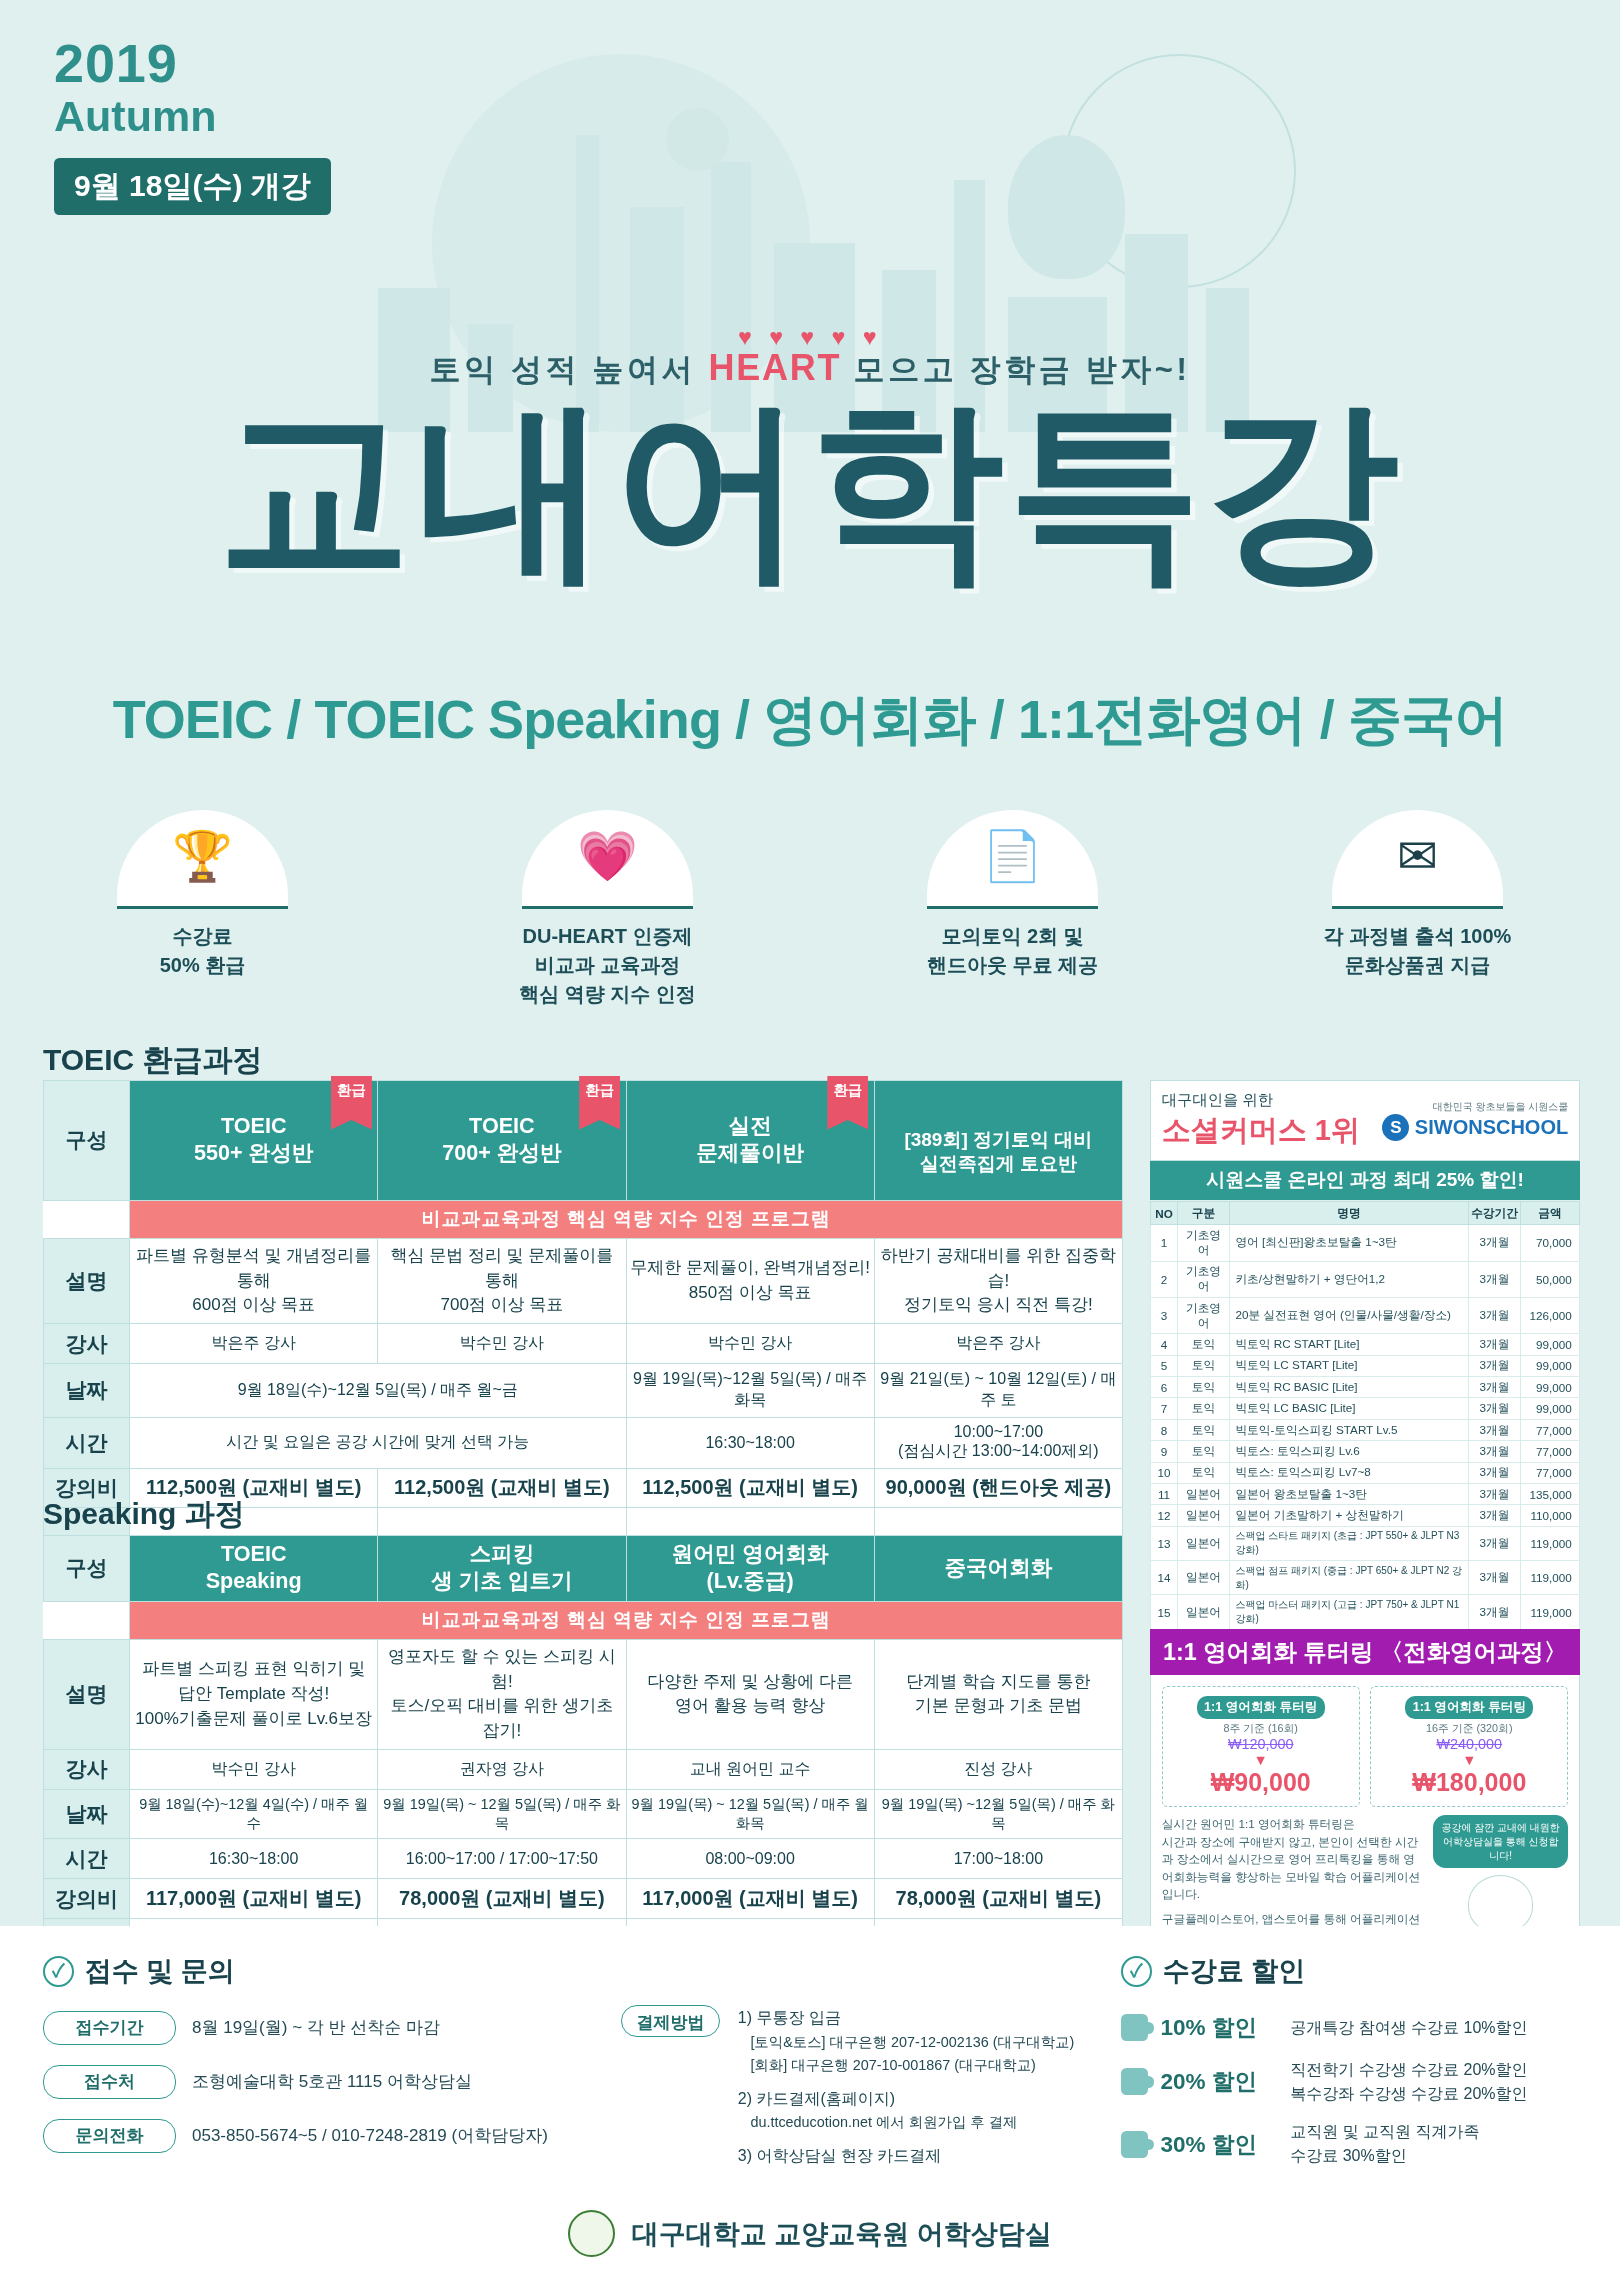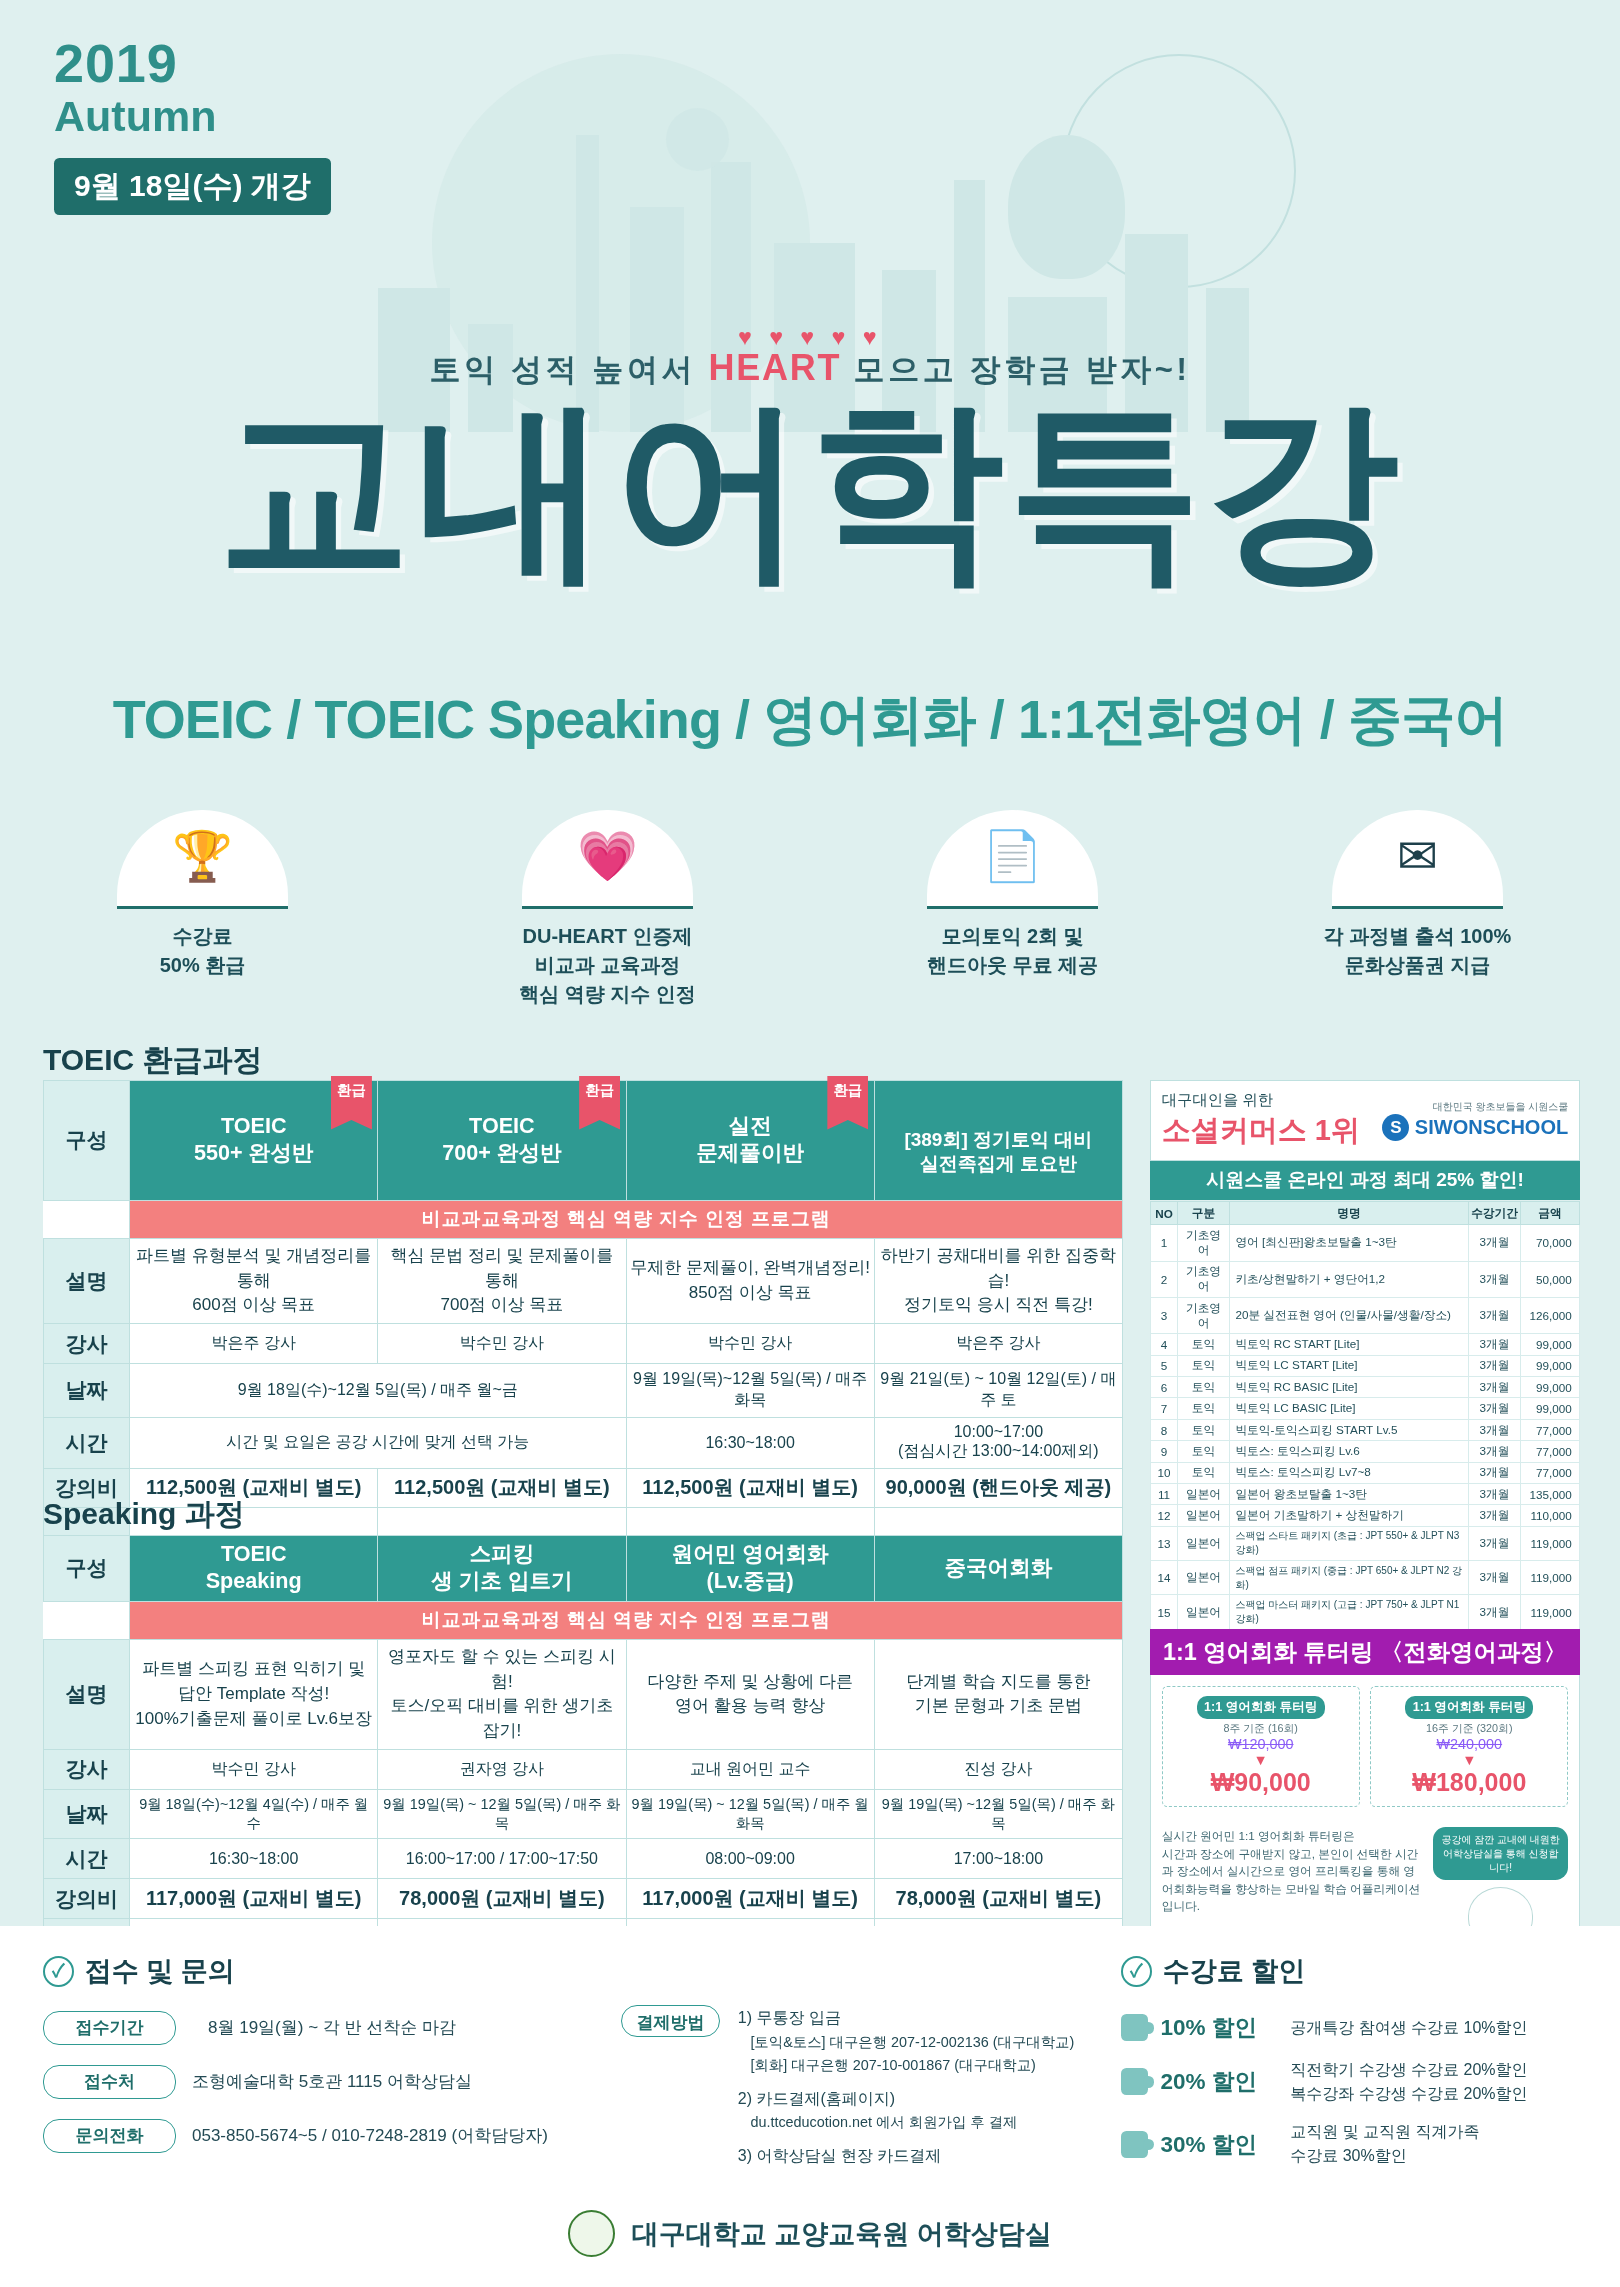--- a/index.html
+++ b/index.html
@@ -556,21 +556,21 @@
           <div class="new">₩90,000</div>
         </div>
         <div class="tutorcard" style="flex:1;">
           <div class="tutor-tag">1:1 영어회화 튜터링</div>
           <div style="font-size:10.8px; color:#5b7880; margin-top:3.6px;">16주 기준 (320회)</div>
           <div class="old">₩240,000</div>
           <div style="color:#e8546a;font-size:14.4px;">▼</div>
           <div class="new">₩180,000</div>
         </div>
       </div>
-      <div style="display:flex; gap:9px; margin-top:20px;">
+      <div style="display:flex; gap:9px; margin-top:8px;">
         <div style="flex:1;">
           <div class="tnote">실시간 원어민 1:1 영어회화 튜터링은</div>
           <div class="tnote">시간과 장소에 구애받지 않고, 본인이 선택한 시간과 장소에서 실시간으로 영어 프리톡킹을 통해 영어회화능력을 향상하는 모바일 학습 어플리케이션 입니다.</div>
           <div class="tnote" style="margin-top:7.2px;">구글플레이스토어, 앱스토어를 통해 어플리케이션을 다운받아 등록한 뒤 어플리케이션을 이용해 학습을 진행합니다.</div>
           <div class="tnote" style="margin-top:7.2px;">문의사항은 교내 어학상담실을 통해 문의해주세요.</div>
         </div>
         <div style="width:135px; text-align:center;">
           <div style="background:#2f9a92; color:#fff; font-size:10px; border-radius:12.6px; padding:5.4px 7.2px; white-space:pre-line; line-height:1.4;">공강에 잠깐 교내에 내원한
 어학상담실을 통해 신청합니다!</div>
           <div style="width:65px;height:58px;border-radius:50% 50% 45% 45%;background:#fff;border:1.8px solid #b9d9d7;margin:7.2px auto 0;"></div>
@@ -578,21 +578,21 @@
       </div>
     </div>
   </div>
 
   <div class="footer">
     <div style="position:absolute; left:43px; top:27px;">
       <div class="fhead">
         <span class="checkcircle">✓</span>
         <span>접수 및 문의</span>
       </div>
-      <div style="margin-top:21.6px; display:flex; align-items:center; gap:32px;">
+      <div style="margin-top:21.6px; display:flex; align-items:center; gap:16px;">
         <span class="pill" style="width:133px; text-align:center;">접수기간</span>
         <span class="fline">8월 19일(월) ~ 각 반 선착순 마감</span>
       </div>
       <div style="margin-top:20px; display:flex; align-items:center; gap:16px;">
         <span class="pill" style="width:133px; text-align:center;">접수처</span>
         <span class="fline">조형예술대학 5호관 1115 어학상담실</span>
       </div>
       <div style="margin-top:20px; display:flex; align-items:center; gap:16px;">
         <span class="pill" style="width:133px; text-align:center;">문의전화</span>
         <span class="fline">053-850-5674~5 / 010-7248-2819 (어학담당자)</span>

